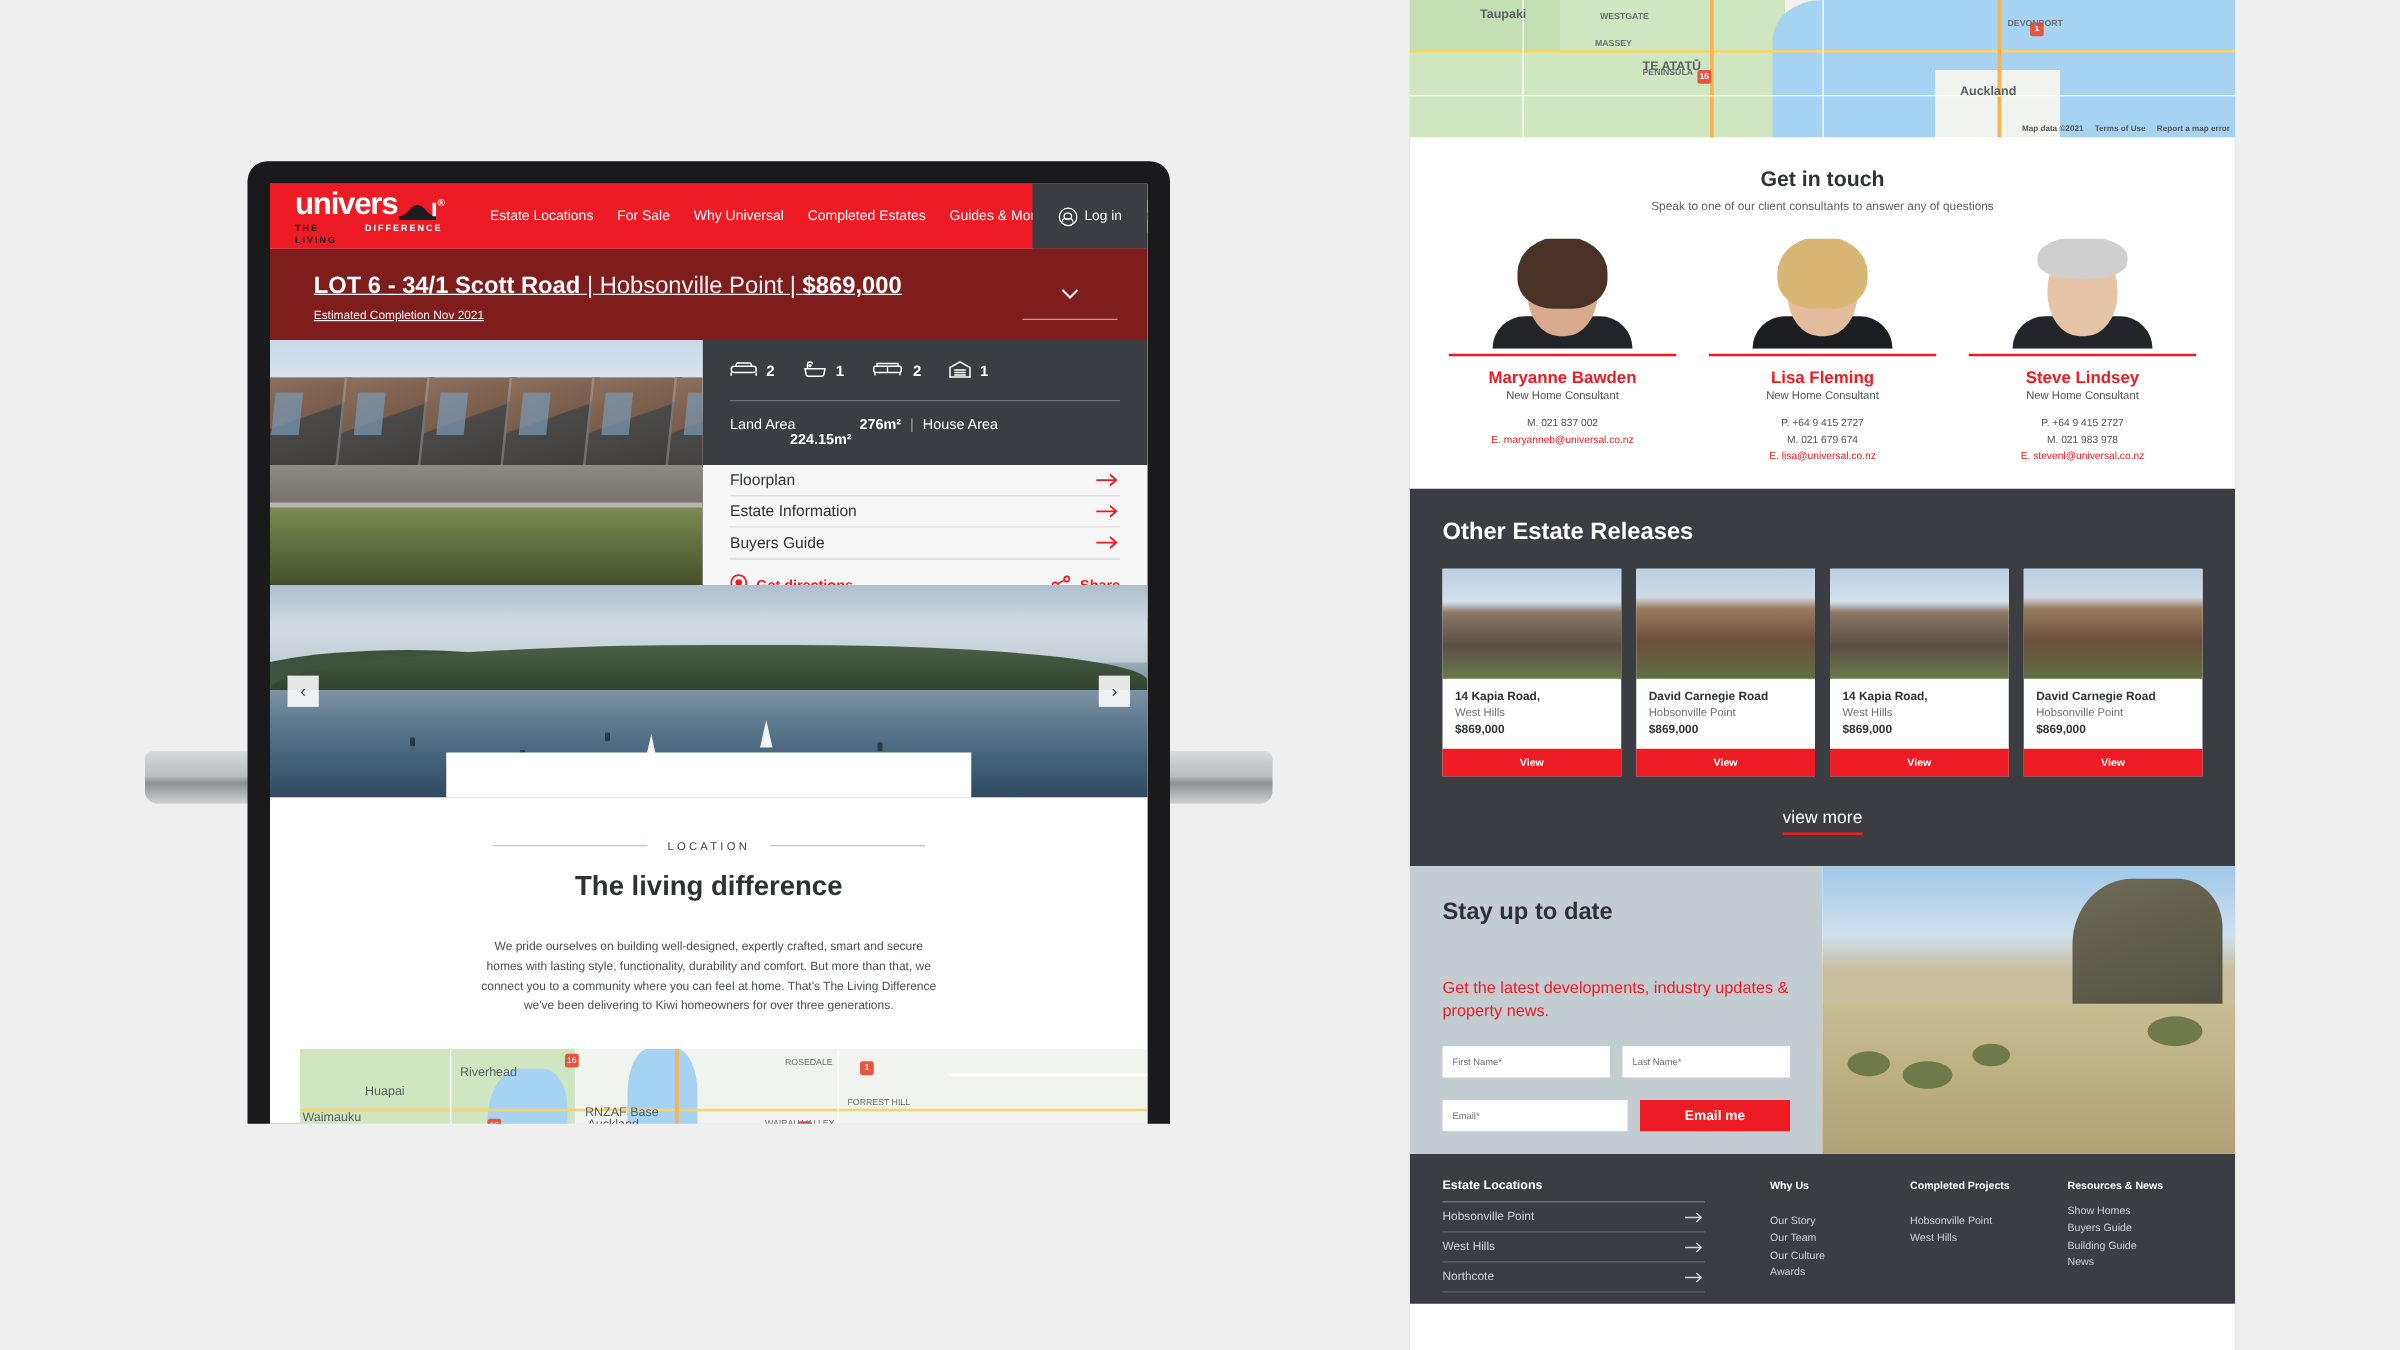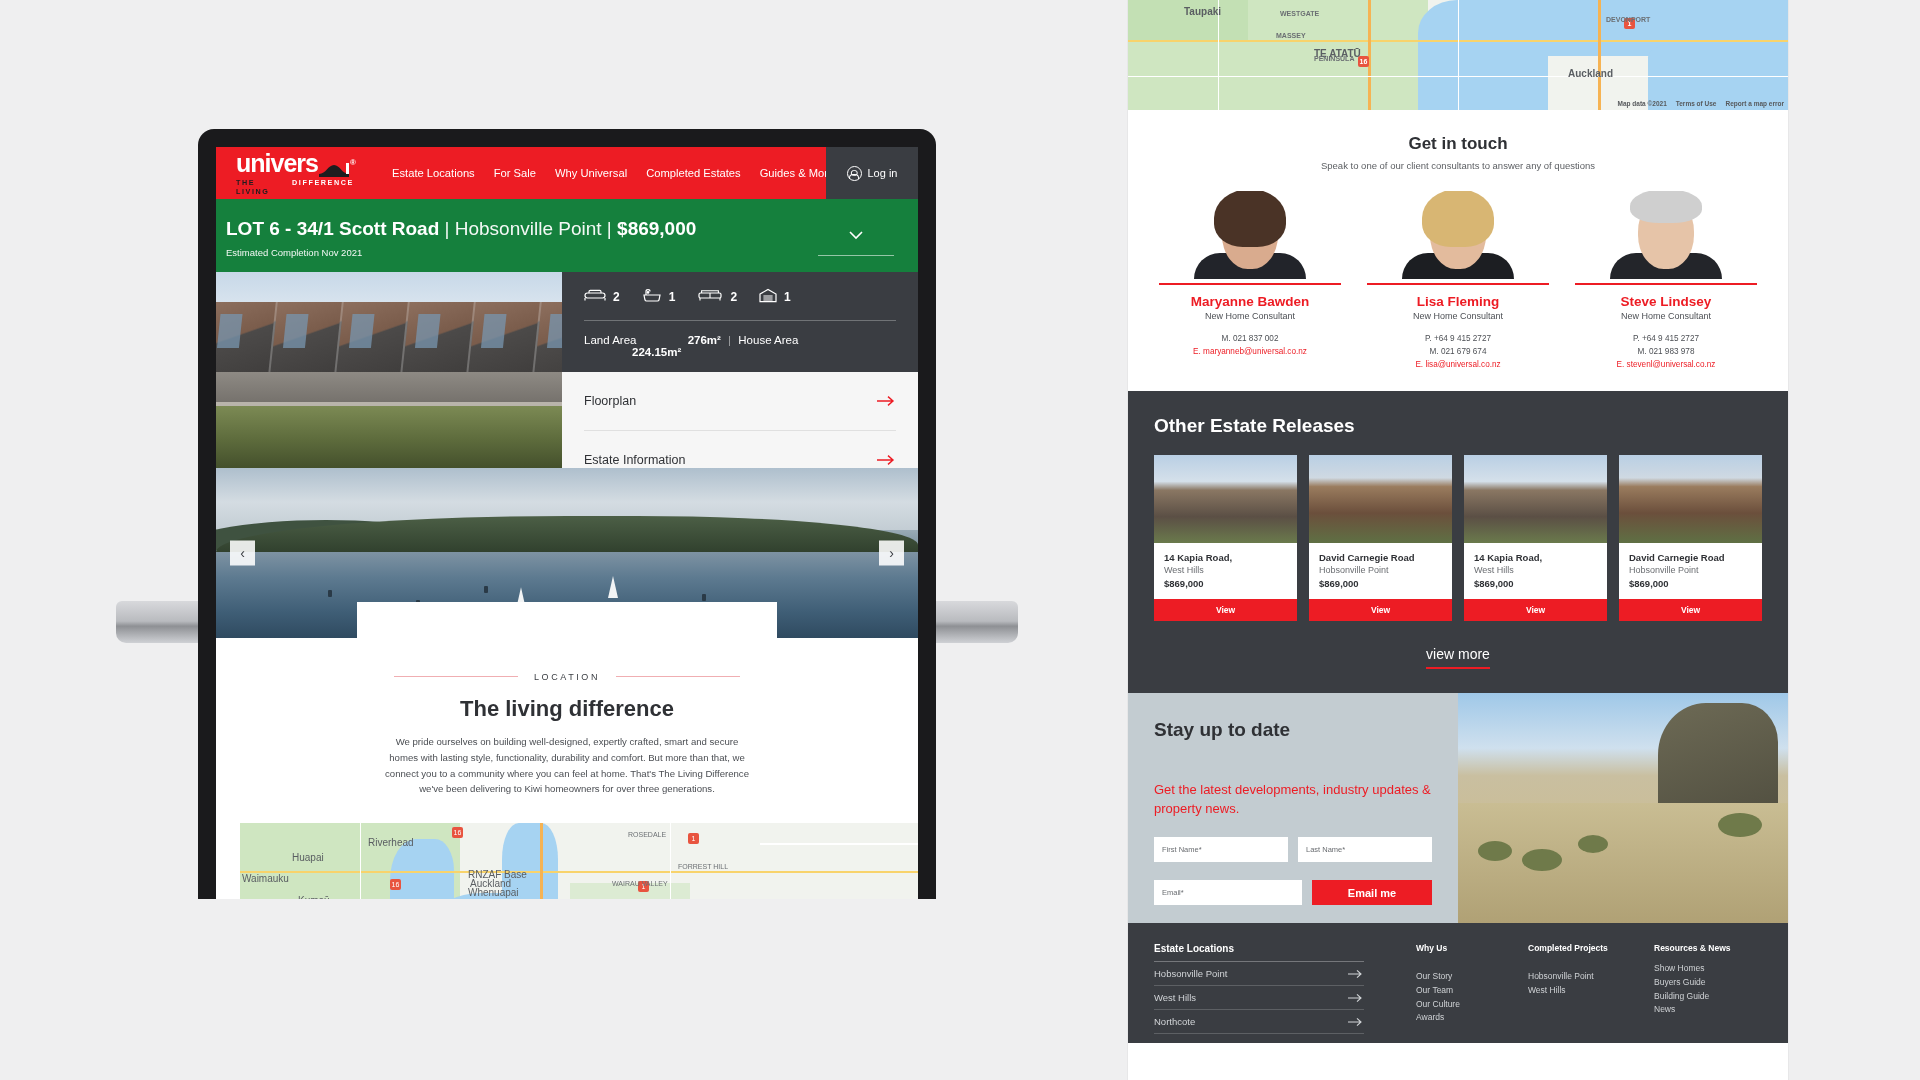--- a/index.html
+++ b/index.html
@@ -68,21 +68,21 @@
     width: 4.5px; height: 4.5px; border: 1.2px solid #fff; border-radius: 50%;
   }
   .user-circle::after {
     content: ""; position: absolute; left: 50%; bottom: 1px; transform: translateX(-50%);
     width: 8px; height: 4px; border: 1.2px solid #fff; border-bottom: none;
     border-radius: 4px 4px 0 0;
   }
 
   
   .listing-banner {
-    background: #15803d; color: #fff; padding: 20px 24px 14px 10px; position: relative;
+    background: #7f1d1d; color: #fff; padding: 20px 24px 14px 35px; position: relative; text-decoration: underline;
   }
   .listing-title { font-size: 19px; line-height: 1.1; }
   .listing-title .b { font-weight: 700; }
   .listing-title .sep { font-weight: 300; opacity: .95; }
   .listing-sub { font-size: 9.5px; margin-top: 7px; opacity: .95; }
   .chev {
     position: absolute; right: 52px; top: 26px; width: 20px; height: 20px;
   }
   .banner-rule {
     position: absolute; right: 24px; bottom: 16px; width: 76px; height: 1px;
@@ -124,21 +124,21 @@
   .spec-icons { display: flex; align-items: center; gap: 22px; }
   .spec-item { display: flex; align-items: center; gap: 7px; font-size: 12px; font-weight: 700; }
   .spec-divider { height: 1px; background: rgba(255,255,255,.28); margin: 14px 0 13px 0; }
   .spec-areas { font-size: 11.5px; }
   .spec-areas b { font-weight: 700; margin-left: 48px; }
   .spec-areas .pipe { opacity: .5; margin: 0 4px; }
 
   .links-panel { background: #f6f6f6; padding: 0 22px; }
   .link-row {
     display: flex; align-items: center; justify-content: space-between;
-    padding: 22px 0; border-bottom: 1px solid #e0e0e0; font-size: 12.5px; color: #2f3135;
+    padding: 5px 0; border-bottom: 1px solid #e0e0e0; font-size: 12.5px; color: #2f3135;
   }
   .link-row:last-of-type { border-bottom: none; }
   .arrow-r { width: 20px; height: 12px; }
   .actions-row {
     display: flex; align-items: center; justify-content: space-between;
     padding: 11px 0 14px 0; border-top: 1px solid #e0e0e0;
   }
   .act { display: flex; align-items: center; gap: 7px; color: #ed1c24; font-size: 11.5px; font-weight: 700; }
 
   
@@ -181,21 +181,21 @@
     position: relative; background: #fff; text-align: center;
     padding: 34px 0 26px 0;
   }
   .living-card {
     position: absolute; left: 50%; transform: translateX(-50%); top: -36px;
     width: 420px; height: 36px; background: #fff;
   }
   .kicker-row { display: flex; align-items: center; justify-content: center; gap: 16px; margin-bottom: 14px; }
   .kicker-line { width: 124px; height: 1px; background: #f0aeb2; }
   .kicker { font-size: 9px; letter-spacing: 2.6px; color: #3a3d42; }
-  .living h2 { font-size: 22px; color: #2f3135; font-weight: 700; margin-bottom: 12px; }
+  .living h2 { font-size: 22px; color: #2f3135; font-weight: 700; margin-bottom: 28px; }
   .living p {
     font-size: 9.6px; line-height: 1.65; color: #4b4e53;
     width: 368px; margin: 0 auto;
   }
 
   
   .lmap { height: 120px; position: relative; overflow: hidden; background: #eaf3e4; margin-left: 24px; }
 
   
   .mapbg { position: absolute; inset: 0; background: #f1f3ee; }

